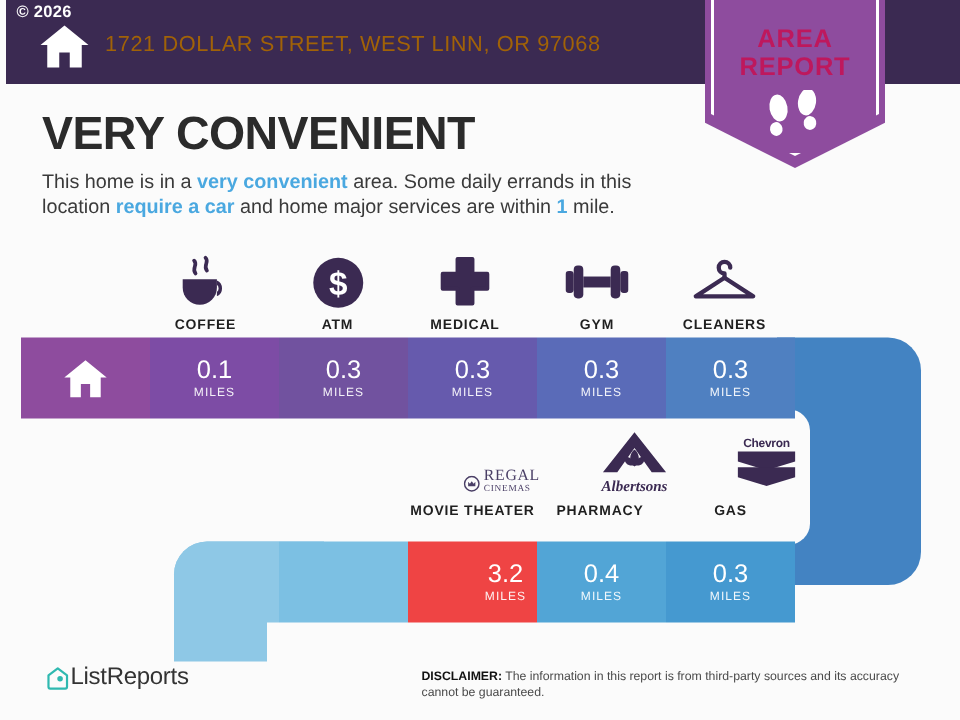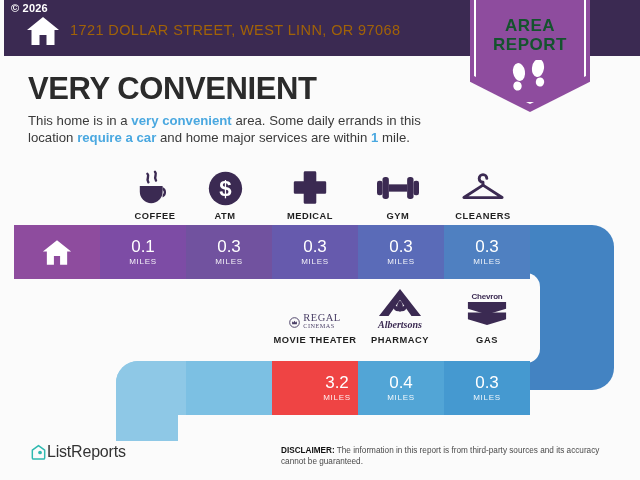--- a/index.html
+++ b/index.html
@@ -44,21 +44,21 @@
   }
   .area-banner-inner {
     position:absolute; left:474px; top:-4px; width:112px; height:108px;
     border:2px solid #ffffff; border-top:none;
     -webkit-clip-path:polygon(0 0,100% 0,100% 74%,50% 100%,0 74%);
     clip-path:polygon(0 0,100% 0,100% 74%,50% 100%,0 74%);
     z-index:5; pointer-events:none;
   }
   .area-txt {
     position:absolute; left:470px; top:16px; width:120px;
-    text-align:center; color:#14532d; z-index:6;
+    text-align:center; color:#be185d; z-index:6;
     font-size:17px; font-weight:bold; line-height:19px; letter-spacing:.5px;
   }
   .footprints { position:absolute; left:505px; top:60px; width:50px; height:34px; z-index:6; }
 
   
   .title {
     position:absolute; left:28px; top:71px;
     font-size:31px; font-weight:bold; color:#2b2b2b; letter-spacing:-.4px;
   }
   .subtitle {
@@ -81,21 +81,21 @@
   .seg {
     position:absolute; height:54px; top:0;
     display:flex; flex-direction:column; align-items:center; justify-content:center;
   }
   .seg .num { font-size:17px; color:#ffffff; line-height:17px; font-weight:400; }
   .seg .mi  { font-size:8px; color:#ffffff; letter-spacing:.7px; margin-top:2px; opacity:.92; }
 
   
   .iconrow2 { position:absolute; left:0; top:288px; width:640px; height:62px; }
   .icon-cell2 { position:absolute; top:0; width:90px; text-align:center; }
-  .icon-glyph2 { height:44px; display:flex; align-items:flex-end; justify-content:center; padding-bottom:2px; }
+  .icon-glyph2 { height:44px; display:flex; align-items:flex-end; justify-content:flex-end; padding-bottom:2px; }
 
   
   .lr-logo { position:absolute; left:30px; top:443px; display:flex; align-items:center; gap:0; z-index:5; }
   .lr-text { font-size:16px; color:#333; letter-spacing:-.2px; }
   .disclaimer {
     position:absolute; left:281px; top:446px; width:330px;
     font-size:8.2px; line-height:10.5px; color:#4a4a4a;
   }
   .disclaimer b { color:#111; }
 
@@ -145,21 +145,21 @@
     </svg>
   </div>
 
   <div class="title">VERY CONVENIENT</div>
   <div class="subtitle">
     <span>This home is in a </span><span class="hl">very convenient</span><span> area. Some daily errands in this location </span><span class="hl">require a car</span><span> and home major services are within </span><span class="hl">1</span><span> mile.</span>
   </div>
 
   <div class="iconrow">
 
-    <div class="icon-cell" style="left:112px">
+    <div class="icon-cell" style="left:94px">
       <div class="icon-glyph">
         <svg viewBox="0 0 40 38" width="38" height="38">
           <g fill="#3b2a52">
             <path d="M12 4 c3 3 -2 5 1 9" stroke="#3b2a52" stroke-width="2.6" fill="none" stroke-linecap="round"></path>
             <path d="M20 2 c3 3 -2 5 1 9" stroke="#3b2a52" stroke-width="2.6" fill="none" stroke-linecap="round"></path>
             <path d="M4 17 h24 v6 a12 12 0 0 1 -24 0 z"></path>
             <path d="M28 18 a6 6 0 0 1 0 11 v-3 a3.2 3.2 0 0 0 0 -5 z"></path>
           </g>
         </svg>
       </div>

